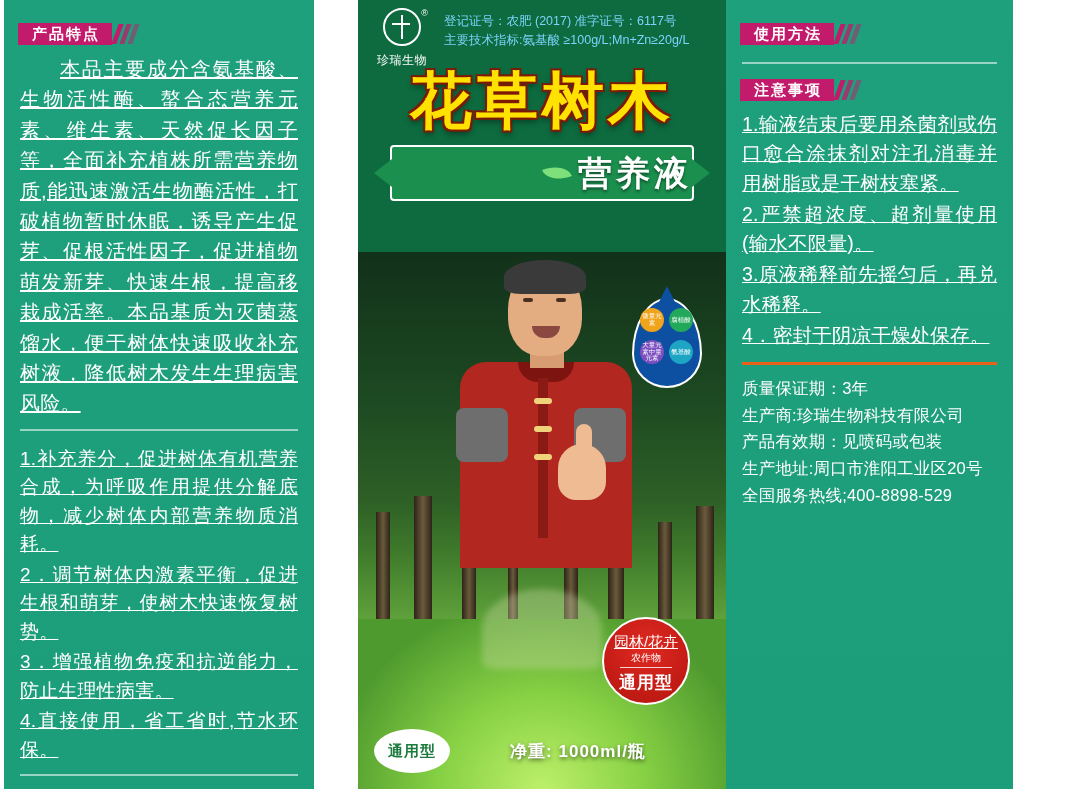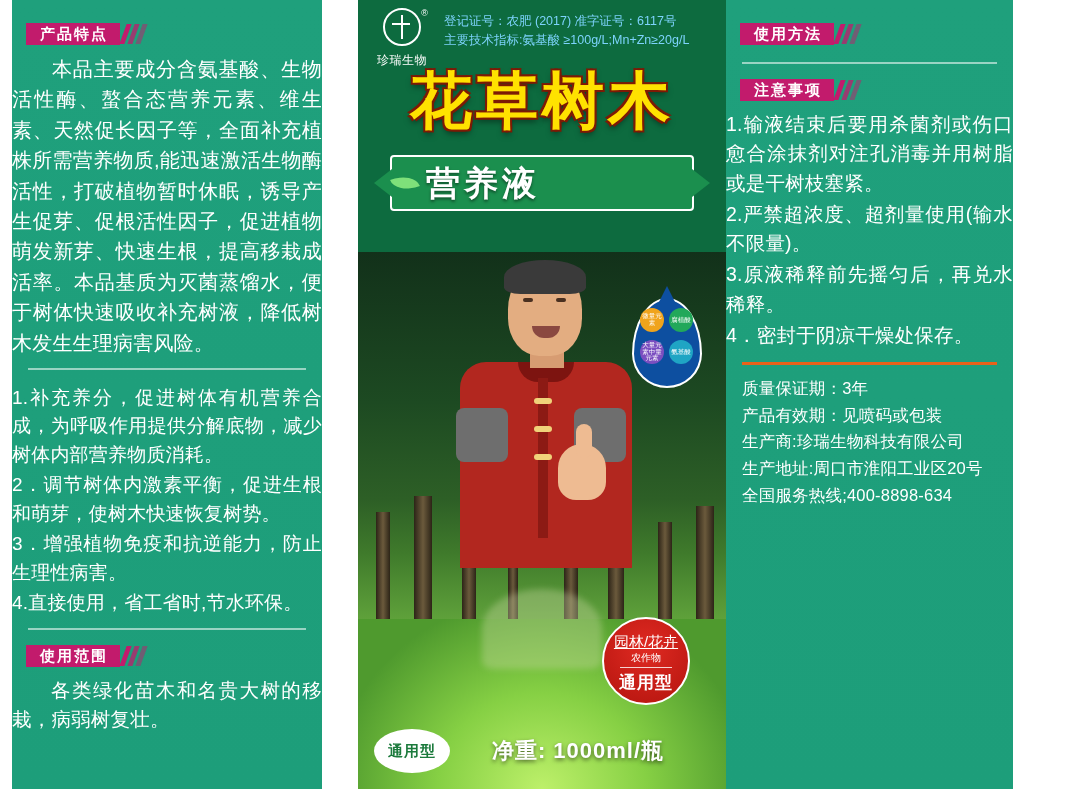--- a/index.html
+++ b/index.html
@@ -19,21 +19,21 @@
   }
 
   
   .panel {
     position: absolute;
     top: 0;
     height: 789px;
     box-sizing: border-box;
   }
   .panel-left {
-    left: 12px;
+    left: 4px;
     width: 310px;
     background: #21a17e;
     background: linear-gradient(180deg, #1fa07c 0%, #1d9e7a 100%);
   }
   .panel-center {
     left: 358px;
     width: 368px;
     background: #0d6b3f;
     overflow: hidden;
   }
@@ -75,23 +75,24 @@
     transform: skewX(-20deg);
     margin-right: 3px;
   }
   .sec-head .slashes i:nth-child(2) { opacity: 0.75; }
   .sec-head .slashes i:nth-child(3) { opacity: 0.5; }
 
   .sec-body {
     color: #ffffff;
     font-size: 19.5px;
     line-height: 1.5;
-    padding: 0 0;
+    padding: 0 16px;
     letter-spacing: 0.2px;
     text-align: justify;
+    text-decoration: underline;
   }
   .sec-body p {
     margin: 0 0 2px 0;
   }
   .indent { text-indent: 2em; }
 
   .divider {
     height: 2px;
     background: rgba(255,255,255,0.55);
     margin: 10px 16px 10px 16px;
@@ -182,28 +183,28 @@
     line-height: 1.08;
     text-shadow:
       -2px -2px 0 #7d1a05, 2px -2px 0 #7d1a05,
       -2px 2px 0 #7d1a05, 2px 2px 0 #7d1a05,
       0 4px 6px rgba(0,0,0,0.5);
     margin: 0;
   }
   .sub-banner {
     position: relative;
     width: 300px;
-    margin: 20px auto 0 auto;
+    margin: 10px auto 0 auto;
     height: 52px;
     background: #1b8f4e;
     border: 2px solid #ffffff;
     border-radius: 4px;
     display: flex;
     align-items: center;
-    justify-content: flex-start;
+    justify-content: flex-end;
   }
   .sub-banner:before, .sub-banner:after {
     content: "";
     position: absolute;
     top: 12px;
     width: 0; height: 0;
     border-top: 14px solid transparent;
     border-bottom: 14px solid transparent;
   }
   .sub-banner:before {
@@ -505,21 +506,21 @@
     display: flex;
     align-items: center;
     justify-content: center;
     letter-spacing: 1px;
     flex: none;
   }
   .netweight {
     flex: 1;
     text-align: center;
     color: #ffffff;
-    font-size: 22px;
+    font-size: 17px;
     font-weight: bold;
     letter-spacing: 1px;
     text-shadow: 0 2px 4px rgba(0,0,0,0.55);
     padding-right: 20px;
   }
 
   
   #right-usage .sec-body { font-size: 19.5px; line-height: 1.52; }
   #right-caution .sec-body { font-size: 19.5px; line-height: 1.5; }
 
@@ -697,21 +698,21 @@
         <p>2.严禁超浓度、超剂量使用(输水不限量)。</p>
         <p>3.原液稀释前先摇匀后，再兑水稀释。</p>
         <p>4．密封于阴凉干燥处保存。</p>
       </div>
     </div>
 
     <div class="orange-rule"></div>
 
     <div class="company">
       <p>质量保证期：3年</p>
+      <p>生产商:珍瑞生物科技有限公司</p>
       <p>产品有效期：见喷码或包装</p>
-      <p>生产商:珍瑞生物科技有限公司</p>
       <p>生产地址:周口市淮阳工业区20号</p>
-      <p>全国服务热线;400-8898-634</p>
+      <p>全国服务热线;400-8898-529</p>
     </div>
 
   </div>
 
 </div>
 
 </body></html>

